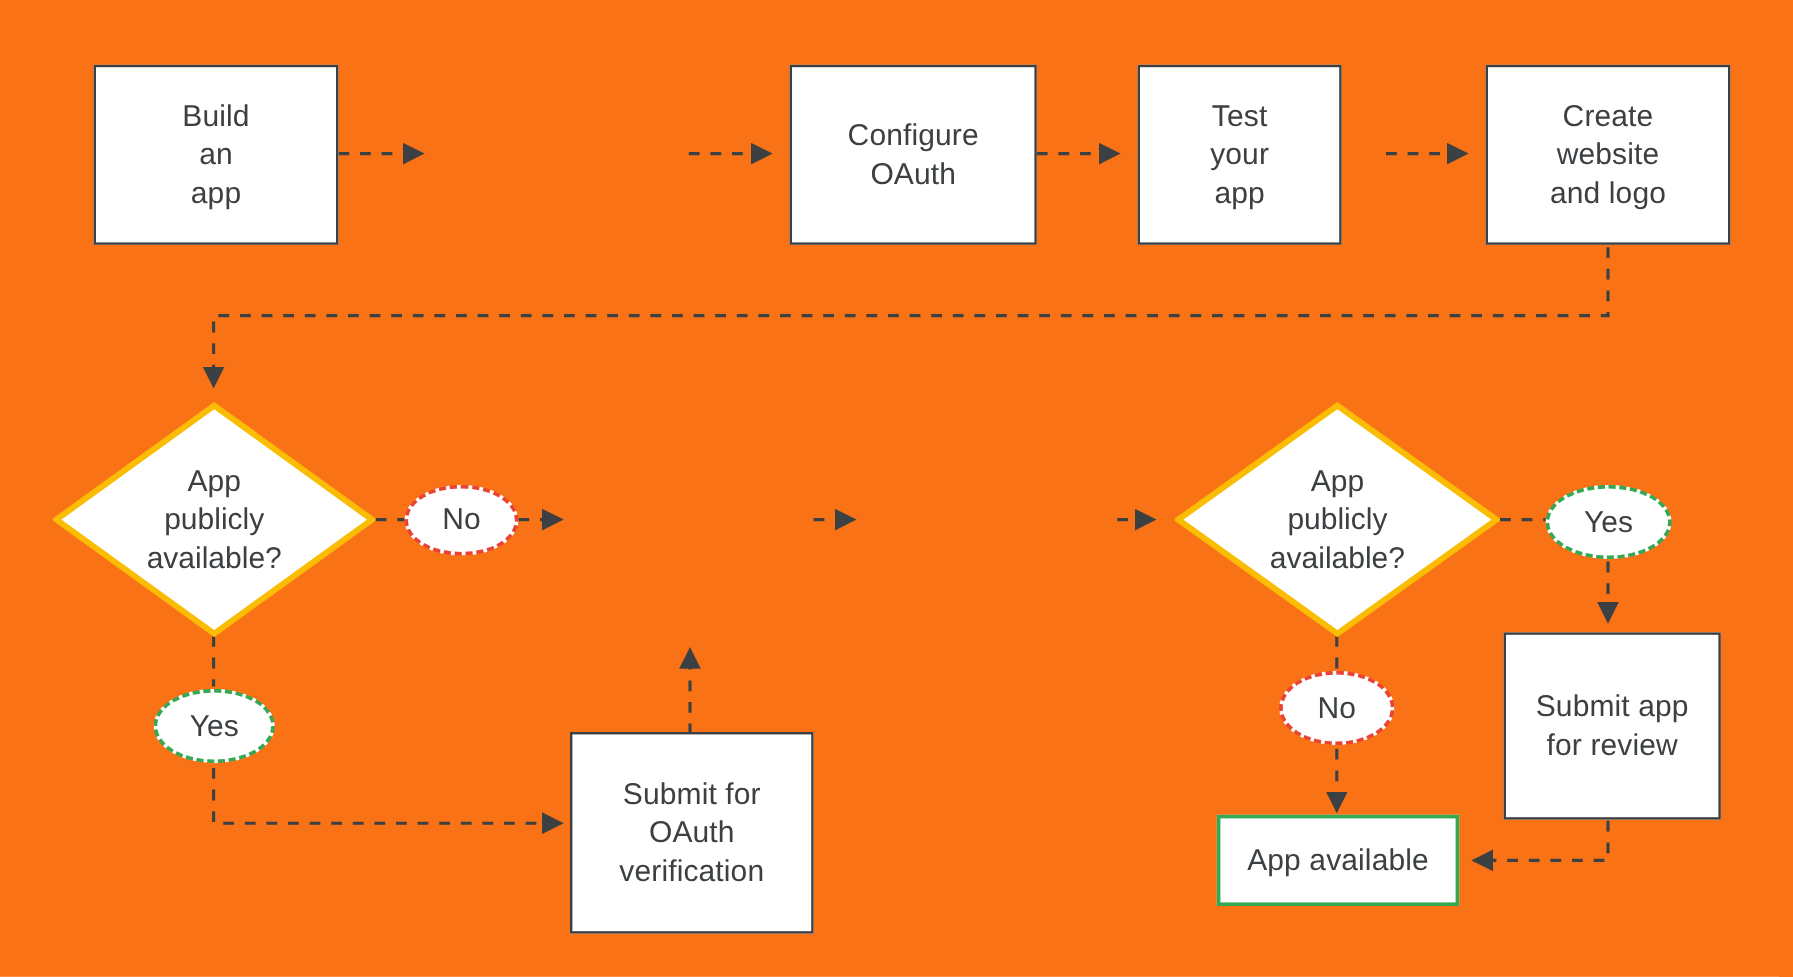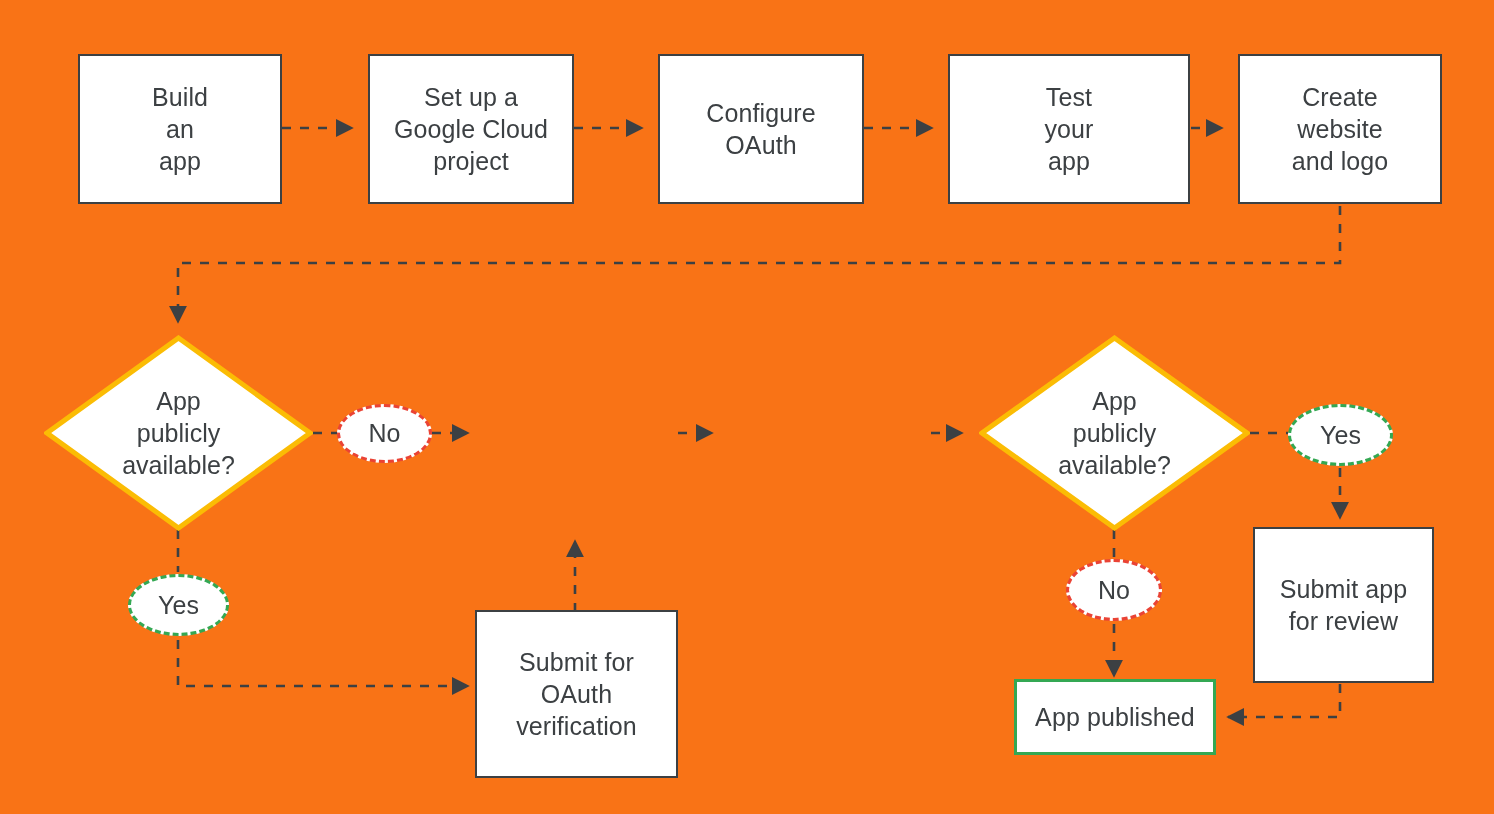--- a/index.html
+++ b/index.html
@@ -136,32 +136,27 @@
       <path d="M 1340 684 L 1340 717 L 1228 717" marker-end="url(#arrow)"></path>
     </g>
   </svg>
 
   <div class="node process" style="left:78px; top:54px; width:204px; height:150px;">
     <span class="node-label">Build
 an
 app</span>
   </div>
 
-  <div class="node process" style="left:368px; top:54px; width:206px; height:150px;">
-    <span class="node-label">Set up a
-Google Cloud
-project</span>
-  </div>
 
   <div class="node process" style="left:658px; top:54px; width:206px; height:150px;">
     <span class="node-label">Configure
 OAuth</span>
   </div>
 
-  <div class="node process" style="left:948px; top:54px; width:242px; height:150px;">
+  <div class="node process" style="left:948px; top:54px; width:170px; height:150px;">
     <span class="node-label">Test
 your
 app</span>
   </div>
 
   <div class="node process" style="left:1238px; top:54px; width:204px; height:150px;">
     <span class="node-label">Create
 website
 and logo</span>
   </div>
@@ -207,16 +202,16 @@
   <div class="edge-label no" style="left:1066px; top:559px; width:96px; height:62px;">
     <span>No</span>
   </div>
 
   <div class="node process" style="left:1238px; top:527px; width:181px; height:156px;margin-left:15px;">
     <span class="node-label">Submit app
 for review</span>
   </div>
 
   <div class="node terminal-green" style="left:1014px; top:679px; width:202px; height:76px;">
-    <span class="node-label">App published</span>
+    <span class="node-label">App available</span>
   </div>
 
 </div>
 
 </body></html>

